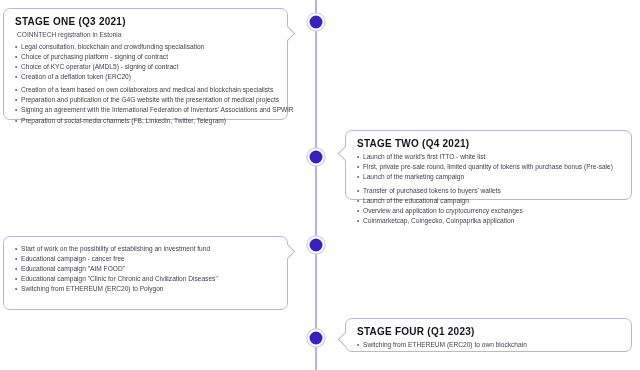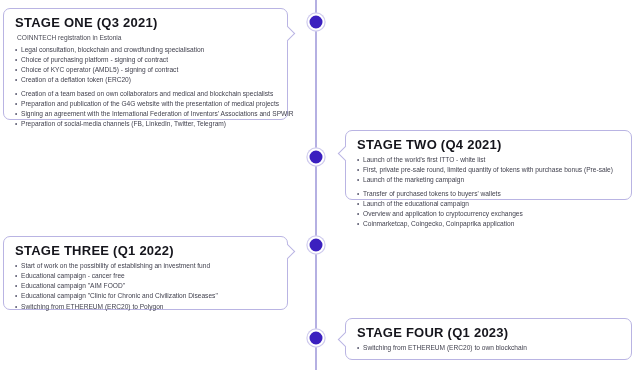--- a/index.html
+++ b/index.html
@@ -33,21 +33,21 @@
   
   .card{
     position:absolute;
     background:#ffffff;
     border:1px solid #b9b4e3;
     border-radius:7px;
     box-sizing:border-box;
   }
   .card-inner{padding:7px 10px 6px 11px;}
   .card .title{
-    font-size:13px;
+    font-size:10px;
     font-weight:bold;
     color:#15151c;
     letter-spacing:.25px;
     margin:0 0 2.5px 0;
     line-height:1.15;
   }
   .card .subline{
     font-size:6.6px;
     color:#4a4a55;
     margin:0 0 2px 2px;
@@ -132,32 +132,31 @@
         <li>Launch of the educational campaign</li>
         <li>Overview and application to cryptocurrency exchanges</li>
         <li>Coinmarketcap, Coingecko, Coinpaprika application</li>
       </ul>
     </div>
   </div>
 
   <div class="card" style="left:3px;top:236px;width:285px;height:74px;">
     <div class="notch notch-right" style="right:-6px;top:9px;"></div>
     <div class="card-inner">
-      <div class="title">STAGE THREE (Q1 2022)</div>
       <ul class="bullets">
         <li>Start of work on the possibility of establishing an investment fund</li>
         <li>Educational campaign - cancer free</li>
         <li>Educational campaign "AIM FOOD"</li>
         <li>Educational campaign "Clinic for Chronic and Civilization Diseases"</li>
         <li>Switching from ETHEREUM (ERC20) to Polygon</li>
       </ul>
     </div>
   </div>
 
-  <div class="card" style="left:345px;top:318px;width:287px;height:42px;">
+  <div class="card" style="left:345px;top:318px;width:287px;height:34px;">
     <div class="notch notch-left" style="left:-6px;top:15px;"></div>
     <div class="card-inner">
       <div class="title">STAGE FOUR (Q1 2023)</div>
       <ul class="bullets">
         <li>Switching from ETHEREUM (ERC20) to own blockchain</li>
       </ul>
     </div>
   </div>
 
 </div>

